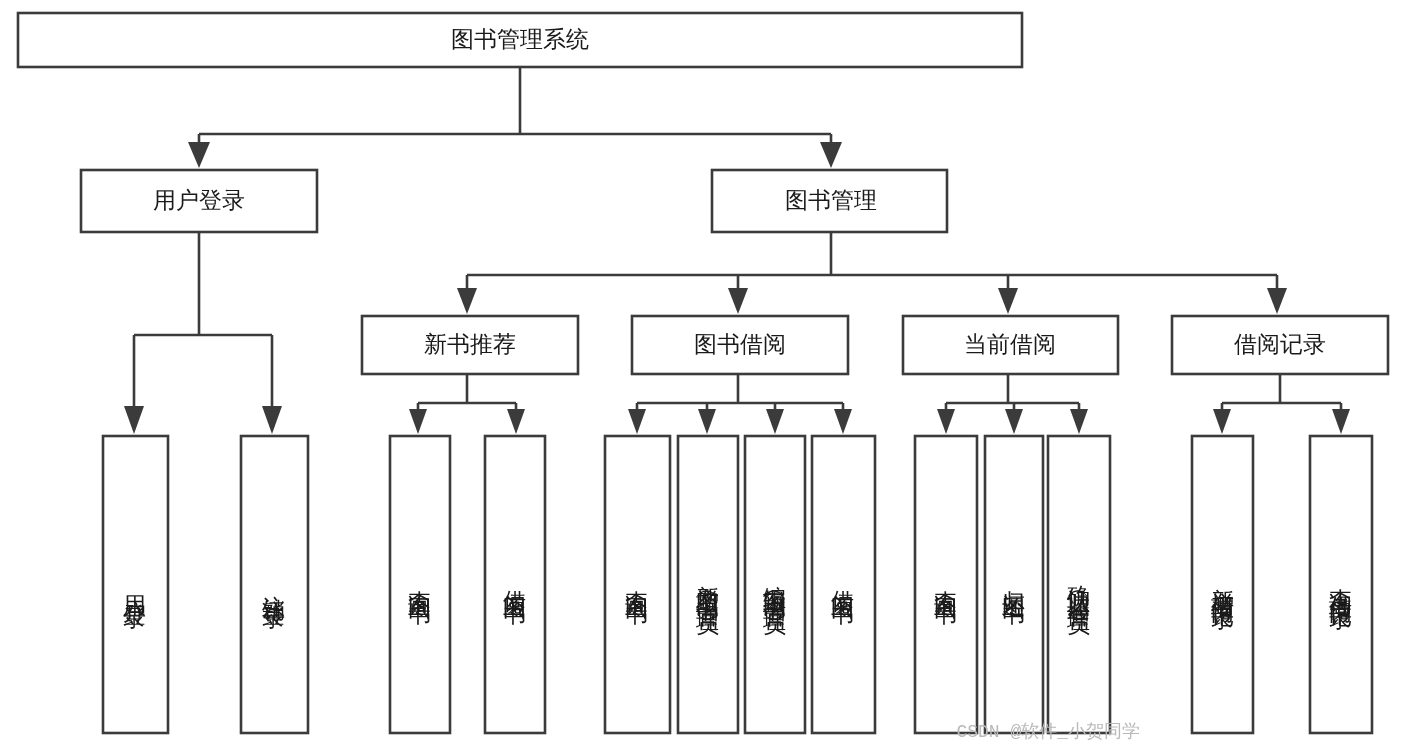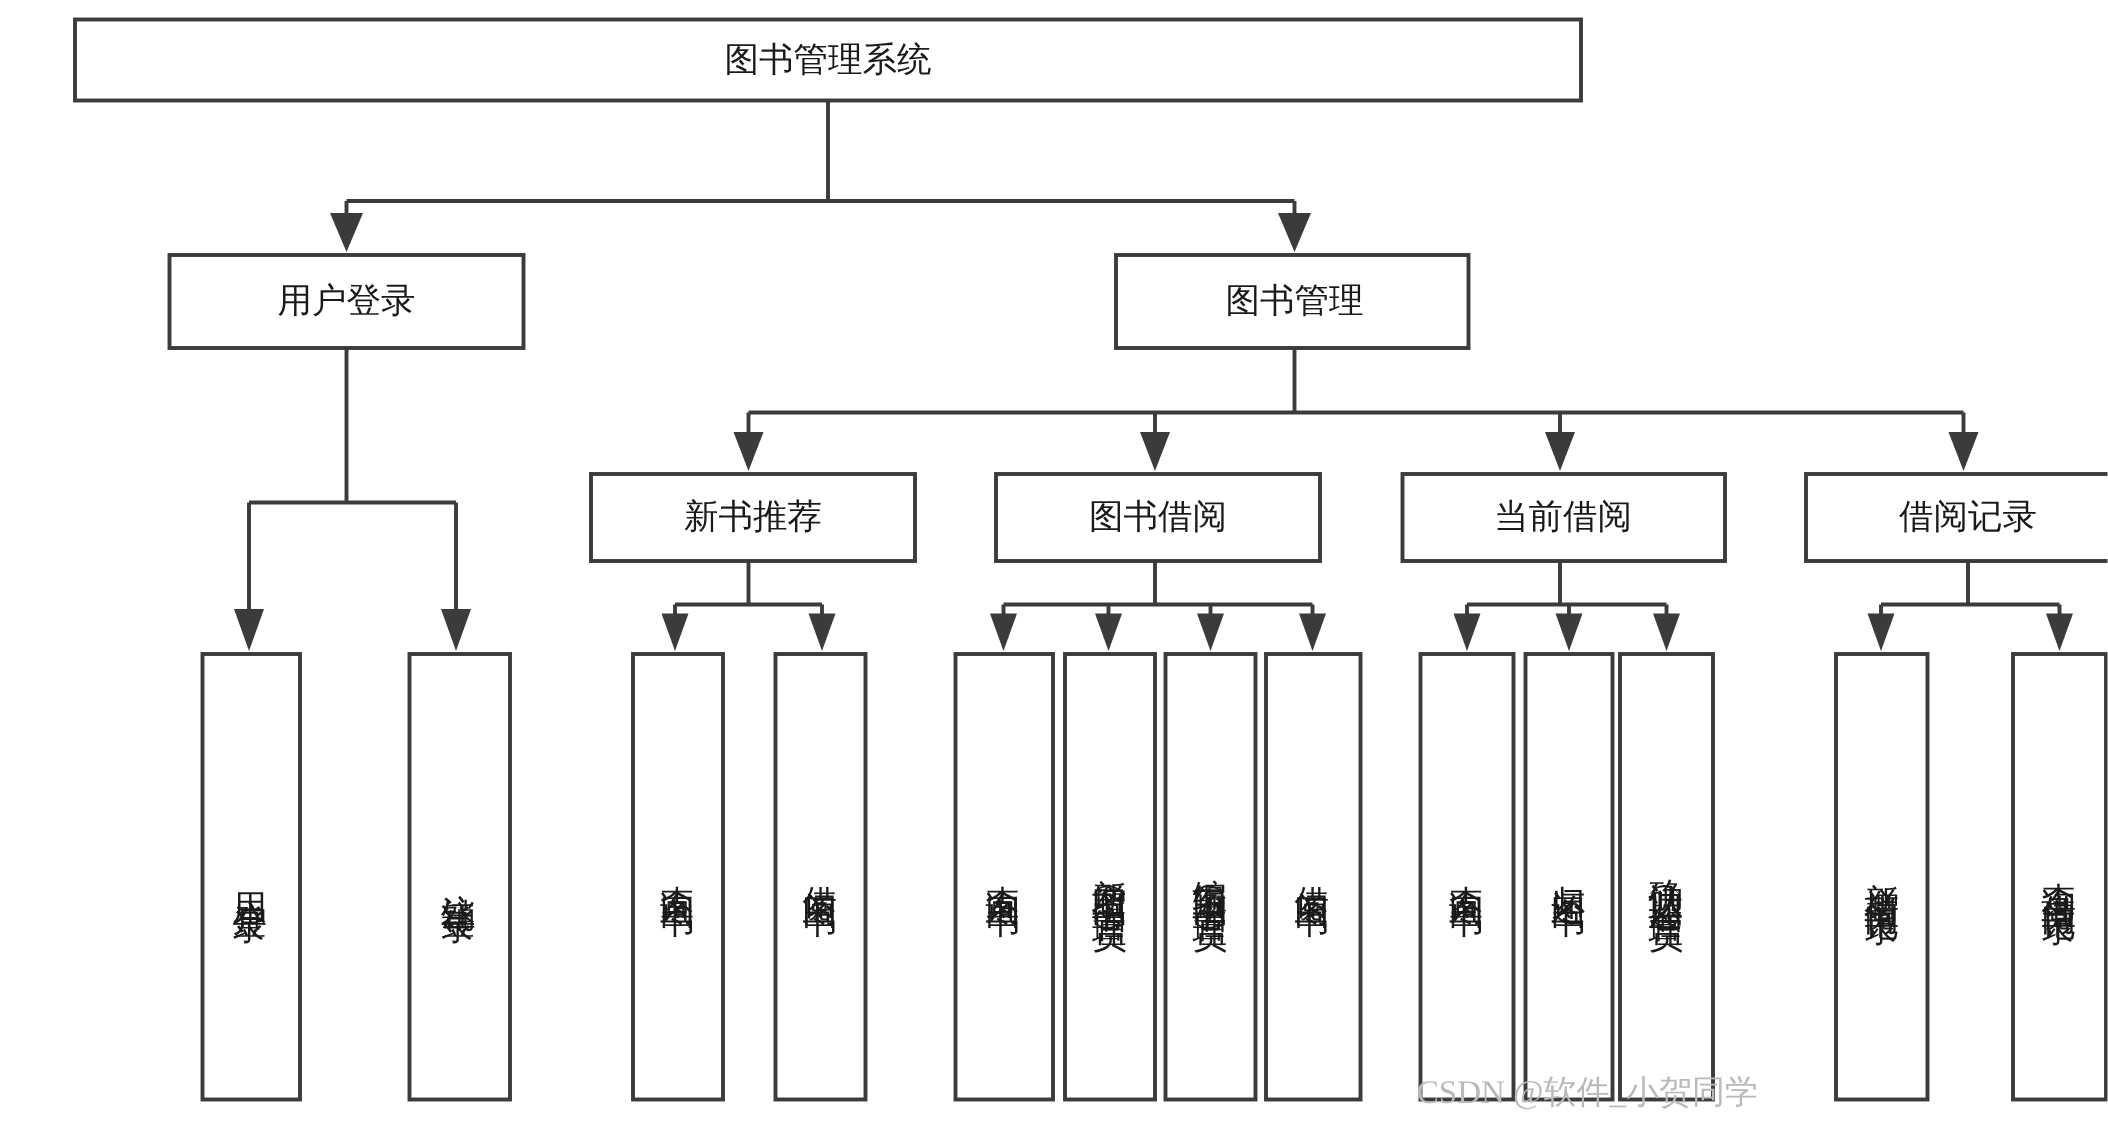--- a/index.html
+++ b/index.html
@@ -10,21 +10,20 @@
   body {
     width: 1405px;
     height: 747px;
     font-family: "Liberation Sans", "DejaVu Sans", sans-serif;
     overflow: hidden;
   }
   #diagram-root {
     position: relative;
     width: 1148px;
     height: 747px;
-    margin-left: 32px;
   }
   svg.diagram {
     position: absolute;
     left: 0;
     top: 0;
     width: 1405px;
     height: 747px;
   }
   .node-box {
     fill: #ffffff;
@@ -55,22 +54,22 @@
     writing-mode: vertical-rl;
     text-orientation: upright;
     letter-spacing: 4px;
     dominant-baseline: central;
     text-anchor: middle;
   }
   .watermark {
     position: absolute;
     right: 8px;
     bottom: 4px;
-    font-family: Liberation Serif, serif;
-    font-size: 22px;
+    font-family: Liberation Mono, monospace;
+    font-size: 18px;
     color: #b9b9b9;
     white-space: nowrap;
     user-select: none;
   }
 </style>
 </head>
 <body>
 
 <div id="diagram-root">
   <svg class="diagram" viewBox="0 0 1405 747" xmlns="http://www.w3.org/2000/svg">

